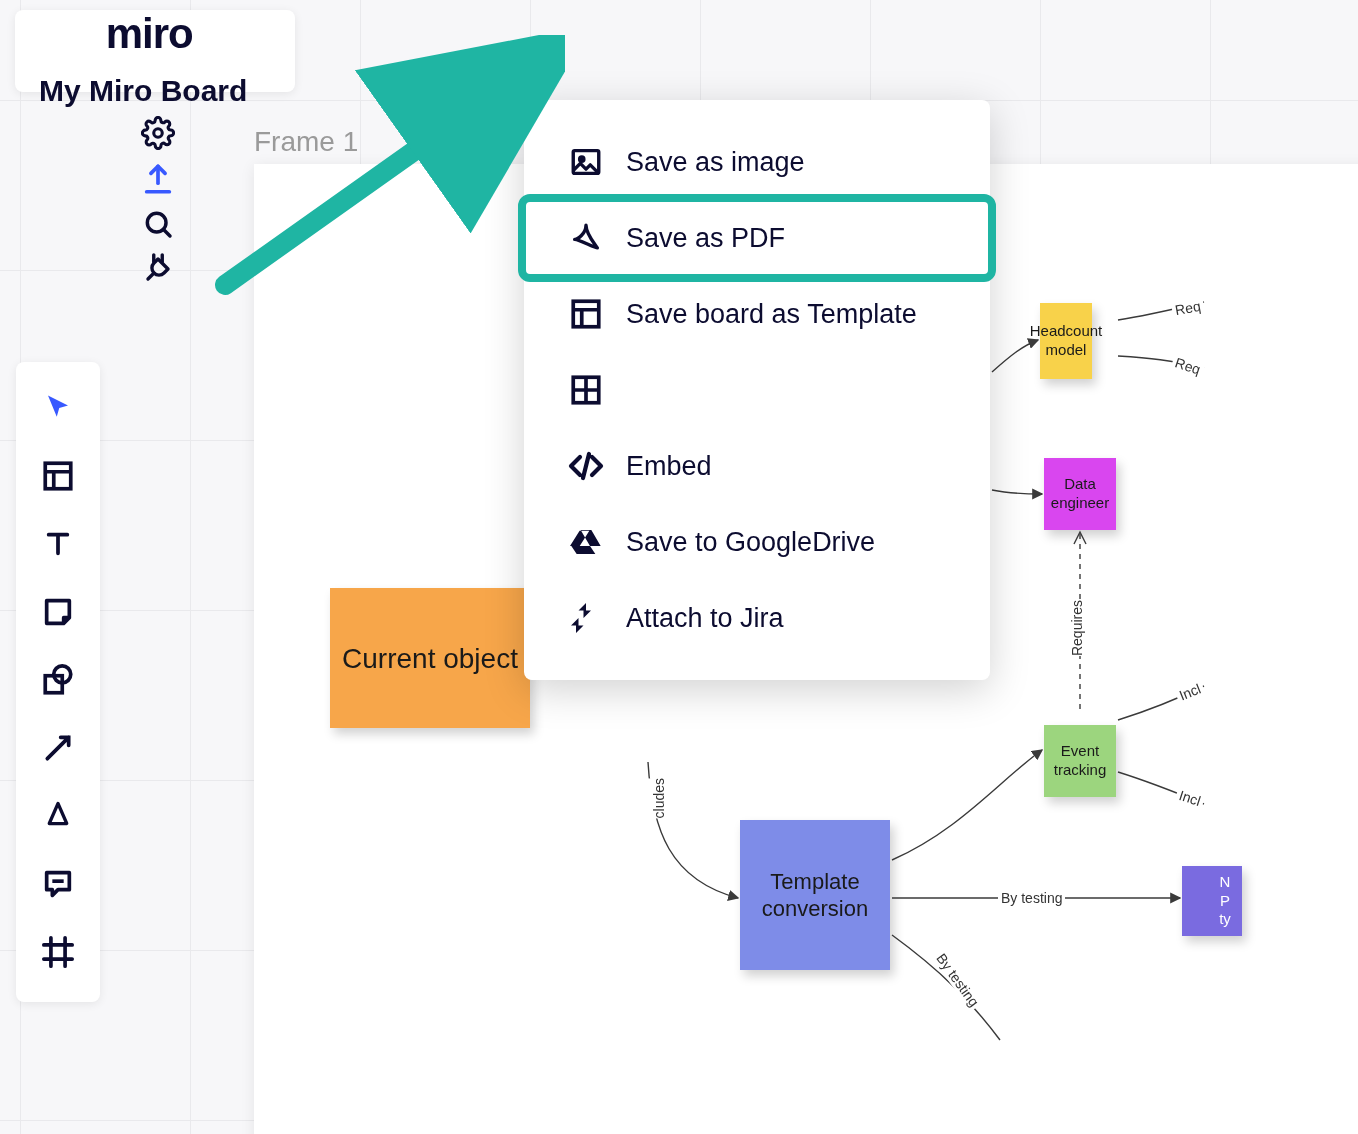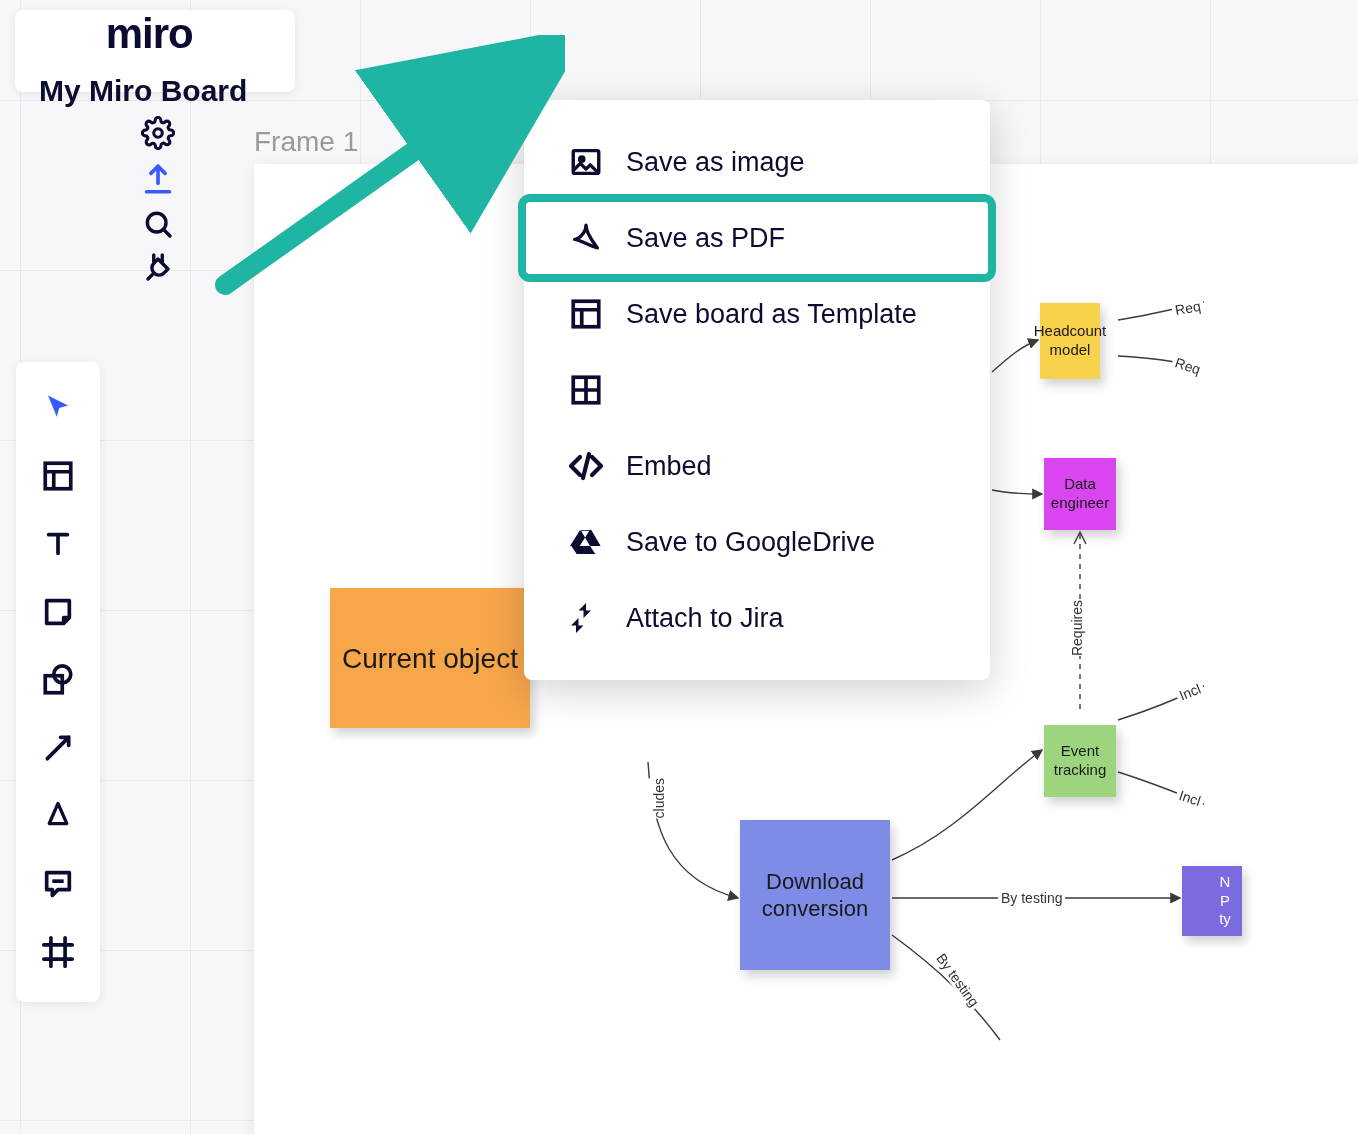--- a/index.html
+++ b/index.html
@@ -390,24 +390,24 @@
         </svg>
     </span>
   </div>
 </div>
 
 <div class="sticky orange" style="top:588px; left:330px; width:200px; height:140px;">
   <span>Current object</span>
 </div>
 
 <div class="sticky blue" style="top:820px; left:740px; width:150px; height:150px;">
-  <span>Download conversion</span>
-</div>
-
-<div class="sticky yellow" style="top:303px; left:1040px; width:60px; height:76px;">
+  <span>Template conversion</span>
+</div>
+
+<div class="sticky yellow" style="top:303px; left:1040px; width:52px; height:76px;">
   <span>Headcount model</span>
 </div>
 
 <div class="sticky pink" style="top:458px; left:1044px; width:72px; height:72px;">
   <span>Data engineer</span>
 </div>
 
 <div class="sticky green" style="top:712px; left:1044px; width:72px; height:72px;">
   <span>Event tracking</span>
 </div>

